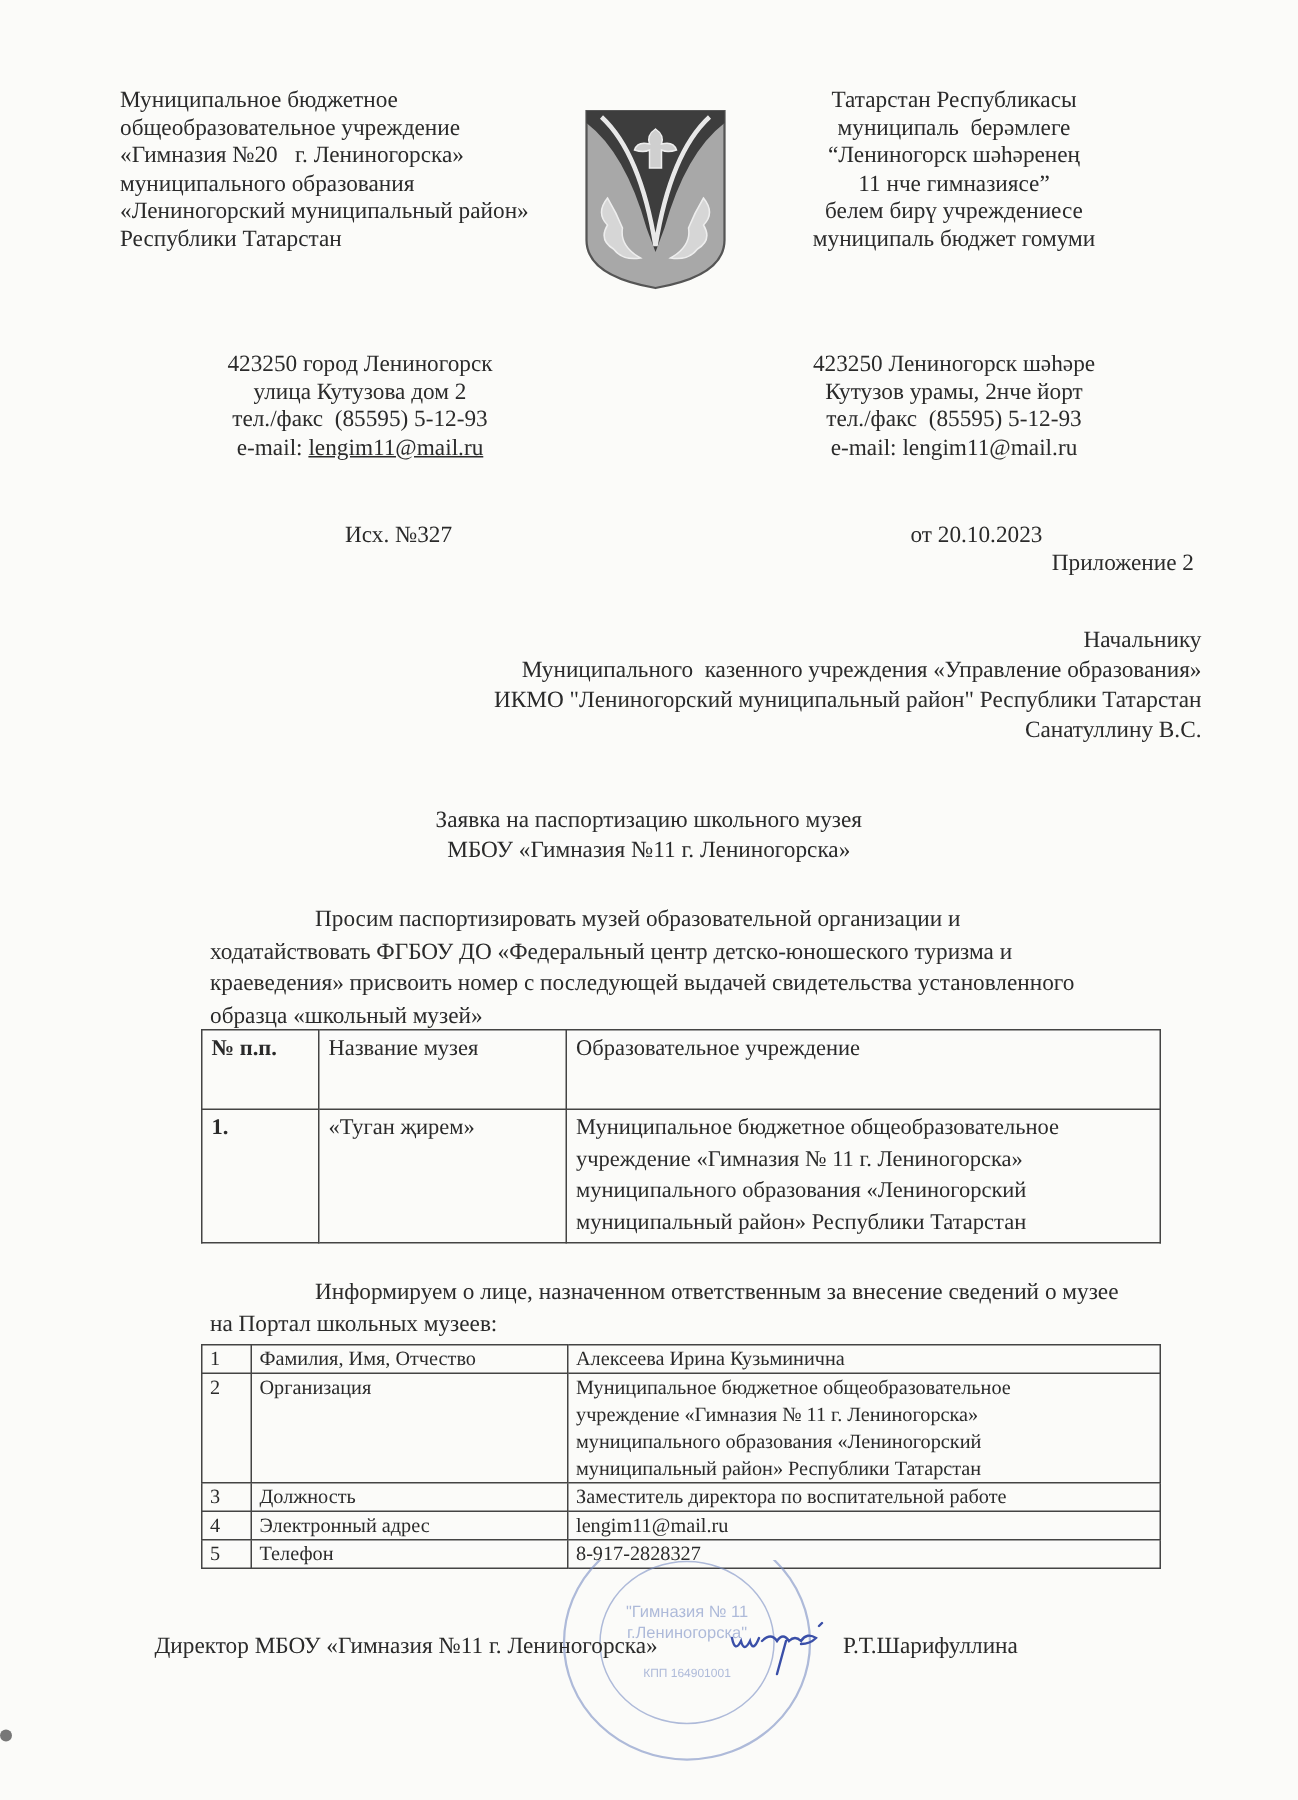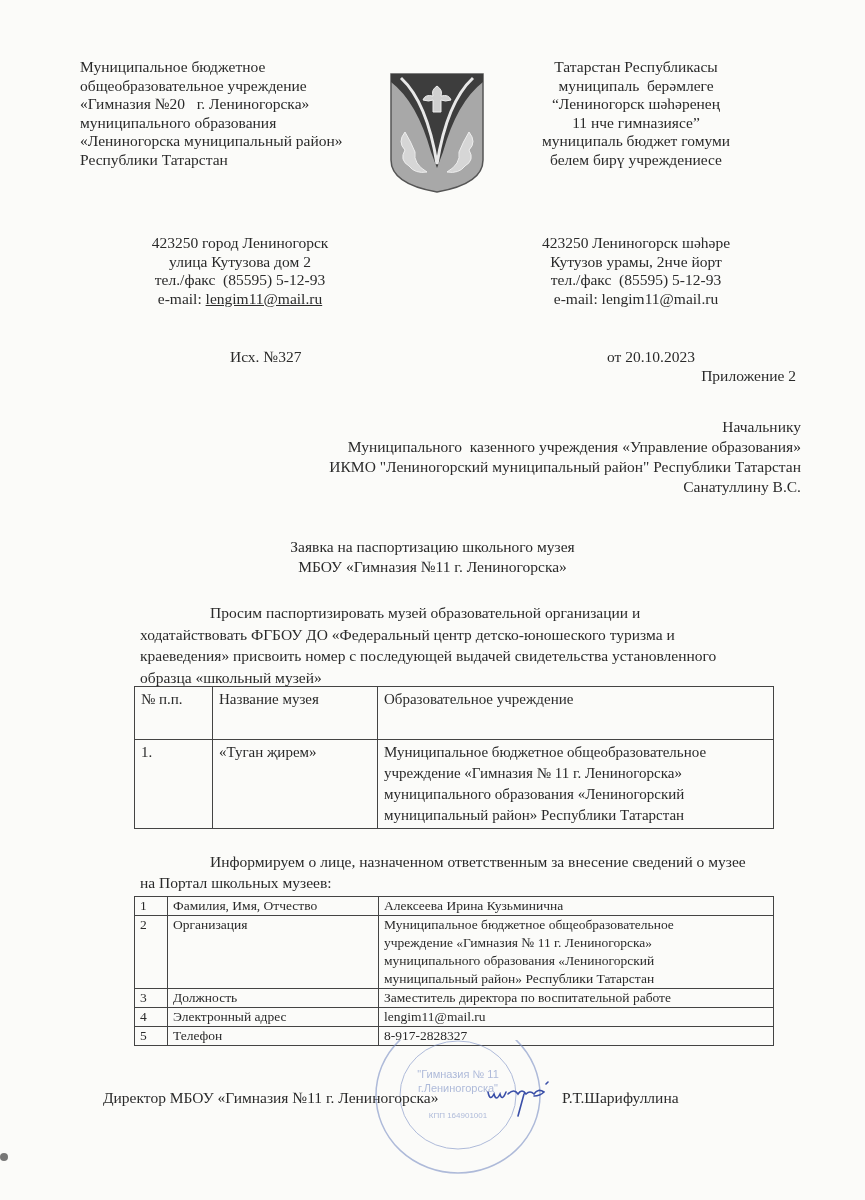--- a/index.html
+++ b/index.html
@@ -42,21 +42,21 @@
     }
     .para {
       left: 140px; top: 602px; width: 650px;
       font-size: 15.5px; line-height: 21.5px;
     }
     .para .indent { padding-left: 70px; }
     table { border-collapse: collapse; }
     .t1 { left: 134px; top: 686px; width: 640px; font-size: 15px; line-height: 21px; }
     .t1 td { border: 1px solid #444; vertical-align: top; padding: 2px 6px; }
     .t1 .hdr td { height: 48px; }
-    .t1 .c1 { width: 65px; }
+    .t1 .c1 { width: 65px; font-weight: bold; }
     .t1 .c2 { width: 152px; }
     .para2 {
       left: 140px; top: 851px; width: 680px;
       font-size: 15.5px; line-height: 21px;
     }
     .para2 .indent { padding-left: 70px; }
     .t2 { left: 134px; top: 896px; width: 640px; font-size: 13.5px; line-height: 18px; }
     .t2 td { border: 1px solid #444; vertical-align: top; padding: 0 5px; }
     .t2 .c1 { width: 22px; }
     .t2 .c2 { width: 200px; }
@@ -72,42 +72,42 @@
     .scan-dot { left: 0; top: 1153px; width: 8px; height: 8px; border-radius: 50%; background: #777; }
   </style>
 </head>
 <body>
 
 <div class="abs hdr-left">
   <span class="line">Муниципальное бюджетное</span>
   <span class="line">общеобразовательное учреждение</span>
   <span class="line">«Гимназия №20   г. Лениногорска»</span>
   <span class="line">муниципального образования</span>
-  <span class="line">«Лениногорска муниципальный район»</span>
+  <span class="line">«Лениногорский муниципальный район»</span>
   <span class="line">Республики Татарстан</span>
 </div>
 
 <div class="abs emblem">
   <svg width="100" height="122" viewBox="0 0 100 122">
     <path d="M4 2 H96 V88 Q96 112 50 120 Q4 112 4 88 Z" fill="#a8a8a8" stroke="#555" stroke-width="1.5"></path>
     <path d="M4 2 H96 V10 Q70 30 56 80 L50 96 L44 80 Q30 30 4 10 Z" fill="#3d3d3d"></path>
     <path d="M14 6 Q40 30 50 92 Q60 30 86 6" fill="none" stroke="#e8e8e8" stroke-width="3"></path>
     <path d="M50 14 q-6 4 -4 10 q-8 -2 -10 4 q6 2 10 0 v12 h8 v-12 q4 2 10 0 q-2 -6 -10 -4 q2 -6 -4 -10z" fill="#cfcfcf" stroke="#eee" stroke-width="1"></path>
     <path d="M18 60 q-8 10 0 18 q-6 10 4 16 q6 8 18 6 q-14 -8 -12 -20 q-4 -10 -10 -20z" fill="#d6d6d6" stroke="#eee"></path>
     <path d="M82 60 q8 10 0 18 q6 10 -4 16 q-6 8 -18 6 q14 -8 12 -20 q4 -10 10 -20z" fill="#d6d6d6" stroke="#eee"></path>
   </svg>
 </div>
 
 <div class="abs hdr-right">
   <span class="line">Татарстан Республикасы</span>
   <span class="line">муниципаль  берәмлеге</span>
   <span class="line">“Лениногорск шәһәренең</span>
   <span class="line">11 нче гимназиясе”</span>
+  <span class="line">белем бирү учреждениесе</span>
   <span class="line">муниципаль бюджет гомуми</span>
-  <span class="line">белем бирү учреждениесе</span>
 </div>
 
 <div class="abs addr-left">
   <span class="line">423250 город Лениногорск</span>
   <span class="line">улица Кутузова дом 2</span>
   <span class="line">тел./факс  (85595) 5-12-93</span>
   <span class="line"><span>e-mail: </span><span class="u">lengim11@mail.ru</span></span>
 </div>
 
 <div class="abs addr-right">

